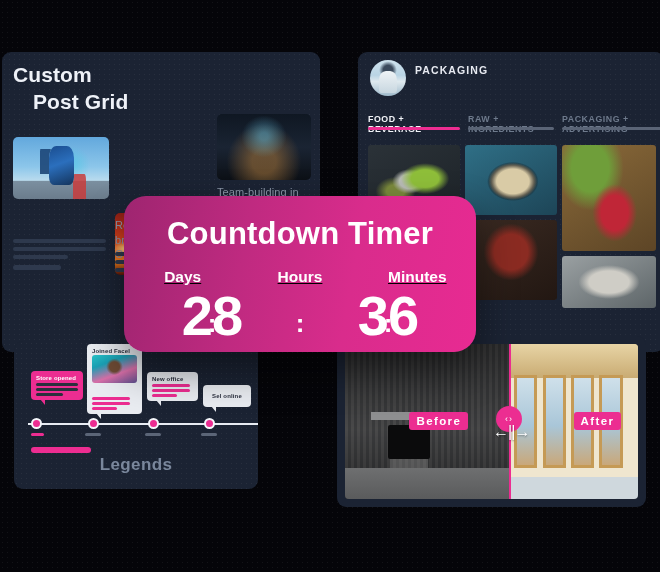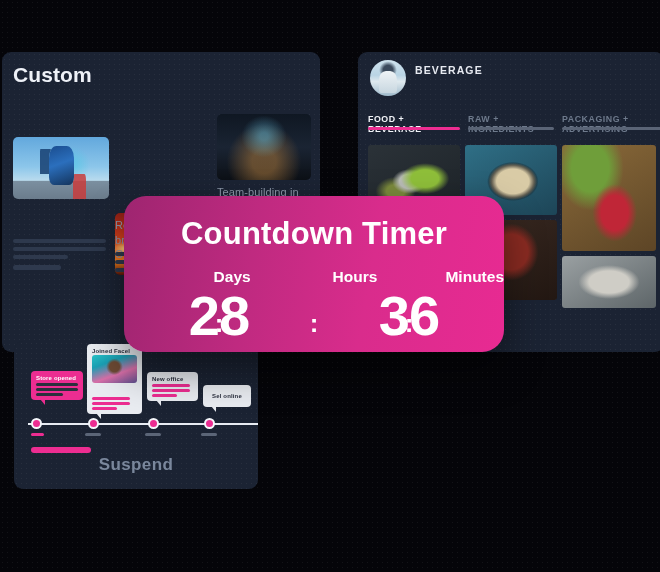--- a/index.html
+++ b/index.html
@@ -236,50 +236,51 @@
   }
   .ba-badge {
     position:absolute; background:#ec2d91; color:#fff;
     font-size:11.5px; font-weight:700; letter-spacing:1.4px;
     padding:3px 7px; border-radius:3px;
   }
 
   
   #countdown {
     position:absolute;
-    left:124px; top:196px; width:380px; height:156px;
+    left:124px; top:196px; width:352px; height:156px;
     border-radius:22px;
     background: linear-gradient(100deg,#9e2570 0%, #bf2a80 34%, #d92c8c 64%, #e82a92 100%);
     box-shadow: 0 18px 40px rgba(0,0,0,.45);
     overflow:hidden;
   }
   #cd-title {
     position:absolute; left:0; right:0; top:20px;
     text-align:center; color:#fff;
     font-size:31px; font-weight:700; letter-spacing:.2px;
   }
   .cd-units { position:absolute; left:0; right:0; top:72px; display:flex; }
-  .cd-unit { flex:1; text-align:right; }
+  .cd-unit { flex:1; text-align:center;text-decoration:underline; }
   .cd-unit .lbl { color:#fff; font-size:15.5px; font-weight:600; }
   .cd-nums { position:absolute; left:0; right:0; top:92px; display:flex; align-items:flex-start; }
   .cd-num { flex:1; text-align:center; color:#fff; font-size:56px; font-weight:700; line-height:1; letter-spacing:-1px; }
   .cd-sep { position:absolute; top:112px; color:#fff; font-size:26px; font-weight:700; }
 </style>
 </head>
 <body>
 
 <div id="stage">
 
   <div class="dots"></div>
 
   <div class="card" id="post-grid">
     <div class="dots"></div>
 
     <div class="title">
       <span>Custom</span>
+      <span class="l2">Post Grid</span>
     </div>
 
     <div class="pg-thumb img-nerf" style="left:11px; top:85px; width:96px; height:62px;"></div>
     <div class="bar" style="left:11px; top:187px; width:93px; height:4px;"></div>
     <div class="bar" style="left:11px; top:195px; width:93px; height:4px;"></div>
     <div class="bar" style="left:11px; top:203px; width:55px; height:4px;"></div>
     <div class="bar" style="left:11px; top:213px; width:48px; height:5px;"></div>
 
     <div class="pg-thumb img-returnal" style="left:113px; top:99px; width:94px; height:62px;"></div>
     <div class="pg-cap" style="left:113px; top:166px; width:100px; color:#8b96a8;">
@@ -298,21 +299,21 @@
     <div class="bar" style="left:215px; top:167px; width:94px; height:4px;"></div>
     <div class="bar" style="left:215px; top:175px; width:94px; height:4px;"></div>
     <div class="bar" style="left:215px; top:183px; width:52px; height:4px;"></div>
     <div class="bar" style="left:215px; top:193px; width:48px; height:5px;"></div>
   </div>
 
   <div class="card" id="portfolio">
     <div class="dots"></div>
 
     <div class="avatar"></div>
-    <div class="pf-label">BEVERAGE</div>
+    <div class="pf-label">PACKAGING</div>
 
     <div class="pf-tabs">
       <div class="pf-tab" style="left:0; width:92px; color:#f2f4f8;">
         <span>FOOD + BEVERAGE</span>
         <span class="ul" style="background:#ec2d91;"></span>
       </div>
       <div class="pf-tab" style="left:100px; width:86px; color:#6e7a8c;">
         <span>RAW + INGREDIENTS</span>
         <span class="ul" style="background:#5a6476;"></span>
       </div>
@@ -370,23 +371,50 @@
     <div class="tl-dot" style="left:134px;"></div>
     <div class="tl-dot" style="left:190px;"></div>
 
     <div class="tl-tick" style="left:17px; width:13px; background:#ec2d91;"></div>
     <div class="tl-tick" style="left:71px; width:16px; background:#5b6577;"></div>
     <div class="tl-tick" style="left:131px; width:16px; background:#5b6577;"></div>
     <div class="tl-tick" style="left:187px; width:16px; background:#5b6577;"></div>
 
     <div class="tl-progress"></div>
 
-    <div class="tl-label">Suspend</div>
+    <div class="tl-label">Legends</div>
   </div>
 
+  <div class="card" id="beforeafter">
+    <div class="ba-img">
+      <div class="ba-before">
+        <div class="mantle"></div>
+        <div class="hearth"></div>
+        <div class="floor"></div>
+      </div>
+      <div class="ba-after">
+        <div class="ceil"></div>
+        <div class="win" style="left:4%;"></div>
+        <div class="win" style="left:26%;"></div>
+        <div class="win" style="left:48%;"></div>
+        <div class="win" style="left:70%;"></div>
+      </div>
+
+      <div class="ba-divider" style="left:56%;"></div>
+
+      <div class="ba-badge" style="left:22%; top:44%;">Before</div>
+      <div class="ba-badge" style="left:78%; top:44%;">After</div>
+
+      <div class="ba-handle" style="left:calc(56% - 13px); top:40%;">
+        <span>‹</span>
+          <span>›</span>
+      </div>
+      <div class="ba-arrows" style="left:calc(56% - 16px); top:51%;">←||→</div>
+    </div>
+  </div>
 
   <div id="countdown">
     <div id="cd-title">Countdown Timer</div>
 
     <div class="cd-units">
       <div class="cd-unit">
         <div class="lbl">Days</div>
       </div>
       <div class="cd-unit">
         <div class="lbl">Hours</div>

